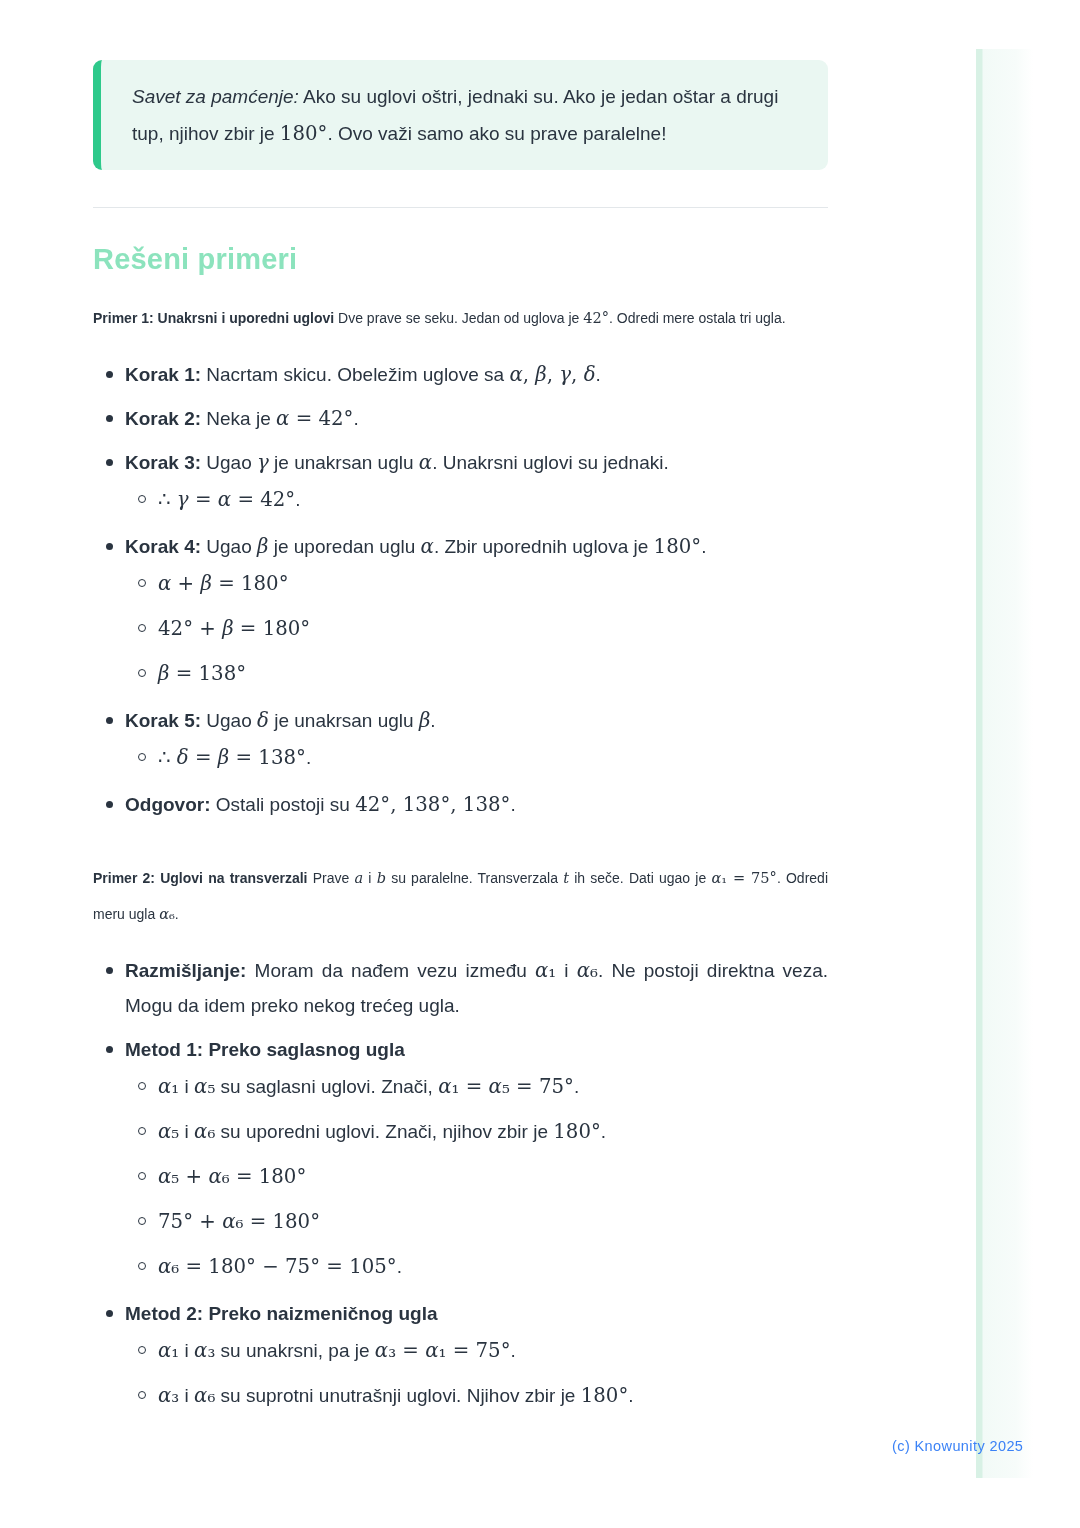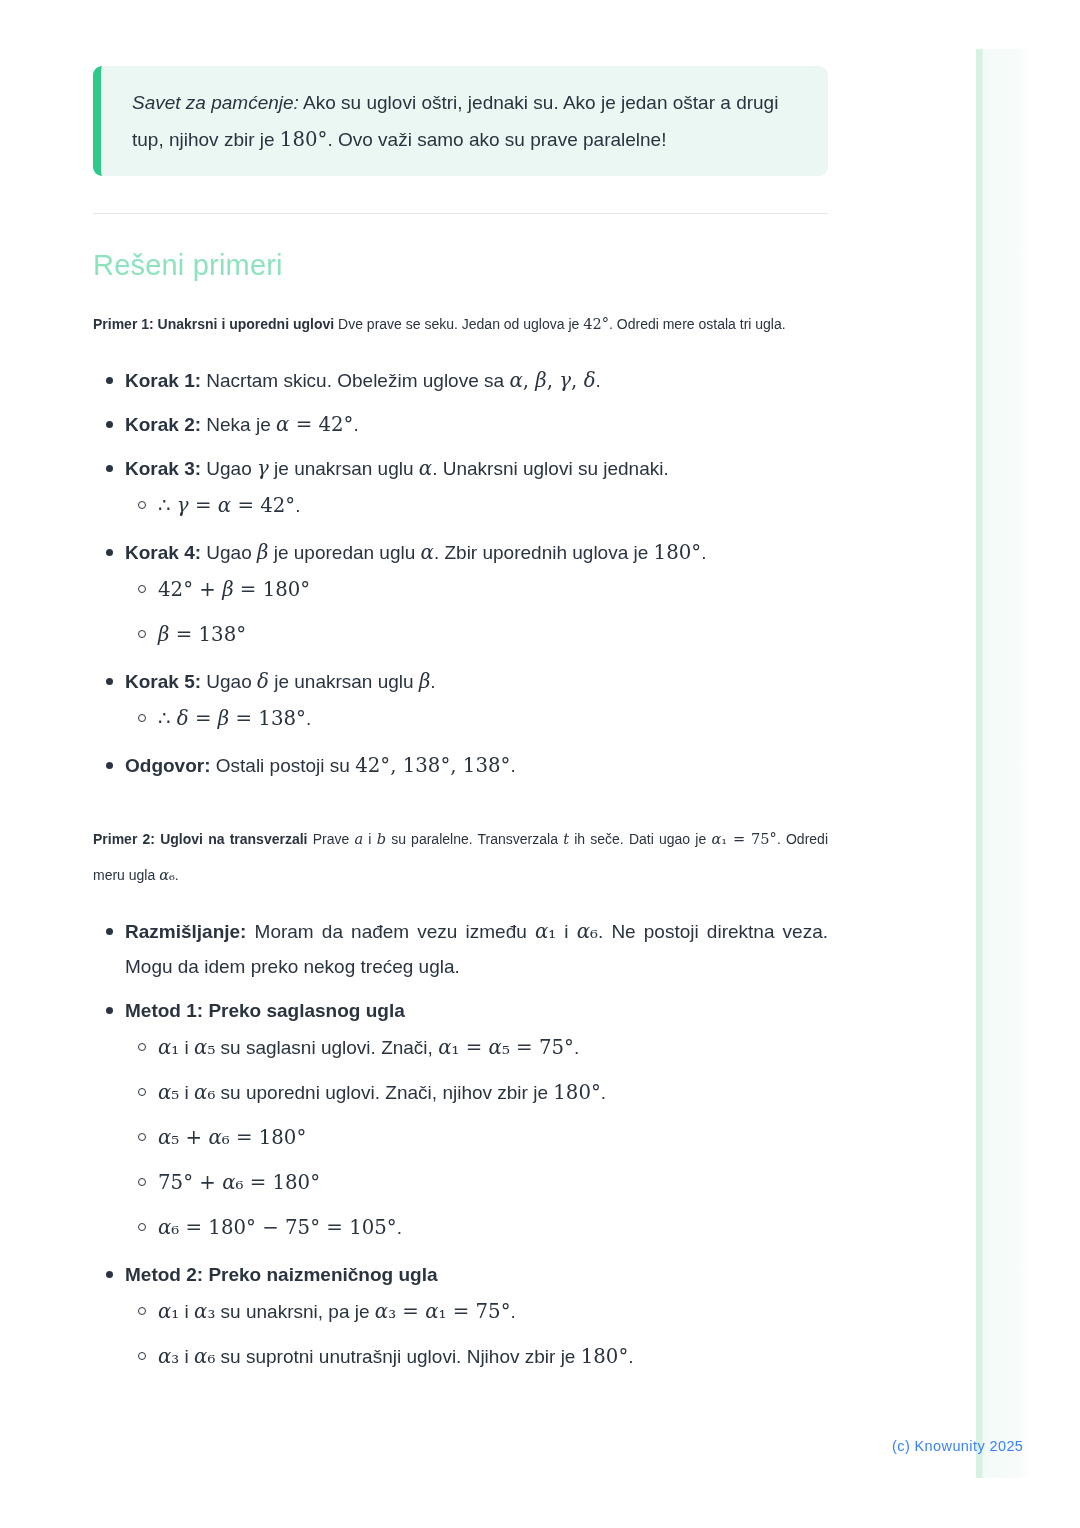--- a/index.html
+++ b/index.html
@@ -11,21 +11,21 @@
     position: relative;
     width: 1080px;
     height: 1528px;
     background: #ffffff;
     overflow: hidden;
     color: #2a3440;
   }
   .content {
     position: absolute;
     left: 93px;
-    top: 16px;
+    top: 10px;
     width: 735px;
   }
   
   .callout {
     margin-top: 50px;
     background: #eaf7f2;
     border-left: 8px solid #2ec98b;
     border-radius: 9px;
     padding: 18px 30px 18px 31px;
     box-sizing: border-box;
@@ -39,21 +39,21 @@
   .divider {
     border: none;
     border-top: 1px solid #e3e7ea;
     margin: 37px 0 0 0;
   }
   .section-title {
     margin: 33px 0 0 0;
     color: #8ce3bd;
     font-size: 29px;
     line-height: 36px;
-    font-weight: 400;
+    font-weight: 700;
     letter-spacing: 0.2px;
   }
   .para {
     margin: 23px 0 0 0;
     font-size: 14px;
     line-height: 35px;
     text-align: justify;
   }
   .para.mt27 { margin-top: 38px; }
   
@@ -166,20 +166,23 @@
         <ul class="l2">
           <li>
             <span class="line"><span class="seg-m">∴ <i>γ</i> = <i>α</i> = 42°</span><span class="seg-n">.</span></span>
           </li>
         </ul>
       </li>
       <li>
         <span class="line"><span class="seg-b">Korak 4:</span><span class="seg-n"> Ugao </span><span class="seg-m"><i>β</i></span><span class="seg-n"> je uporedan uglu </span><span class="seg-m"><i>α</i></span><span class="seg-n">. Zbir uporednih uglova je </span><span class="seg-m">180°</span><span class="seg-n">.</span></span>
         <ul class="l2">
           <li>
+            <span class="line"><span class="seg-m"><i>α</i> + <i>β</i> = 180°</span></span>
+          </li>
+          <li>
             <span class="line"><span class="seg-m">42° + <i>β</i> = 180°</span></span>
           </li>
           <li>
             <span class="line"><span class="seg-m"><i>β</i> = 138°</span></span>
           </li>
         </ul>
       </li>
       <li>
         <span class="line"><span class="seg-b">Korak 5:</span><span class="seg-n"> Ugao </span><span class="seg-m"><i>δ</i></span><span class="seg-n"> je unakrsan uglu </span><span class="seg-m"><i>β</i></span><span class="seg-n">.</span></span>
         <ul class="l2">

